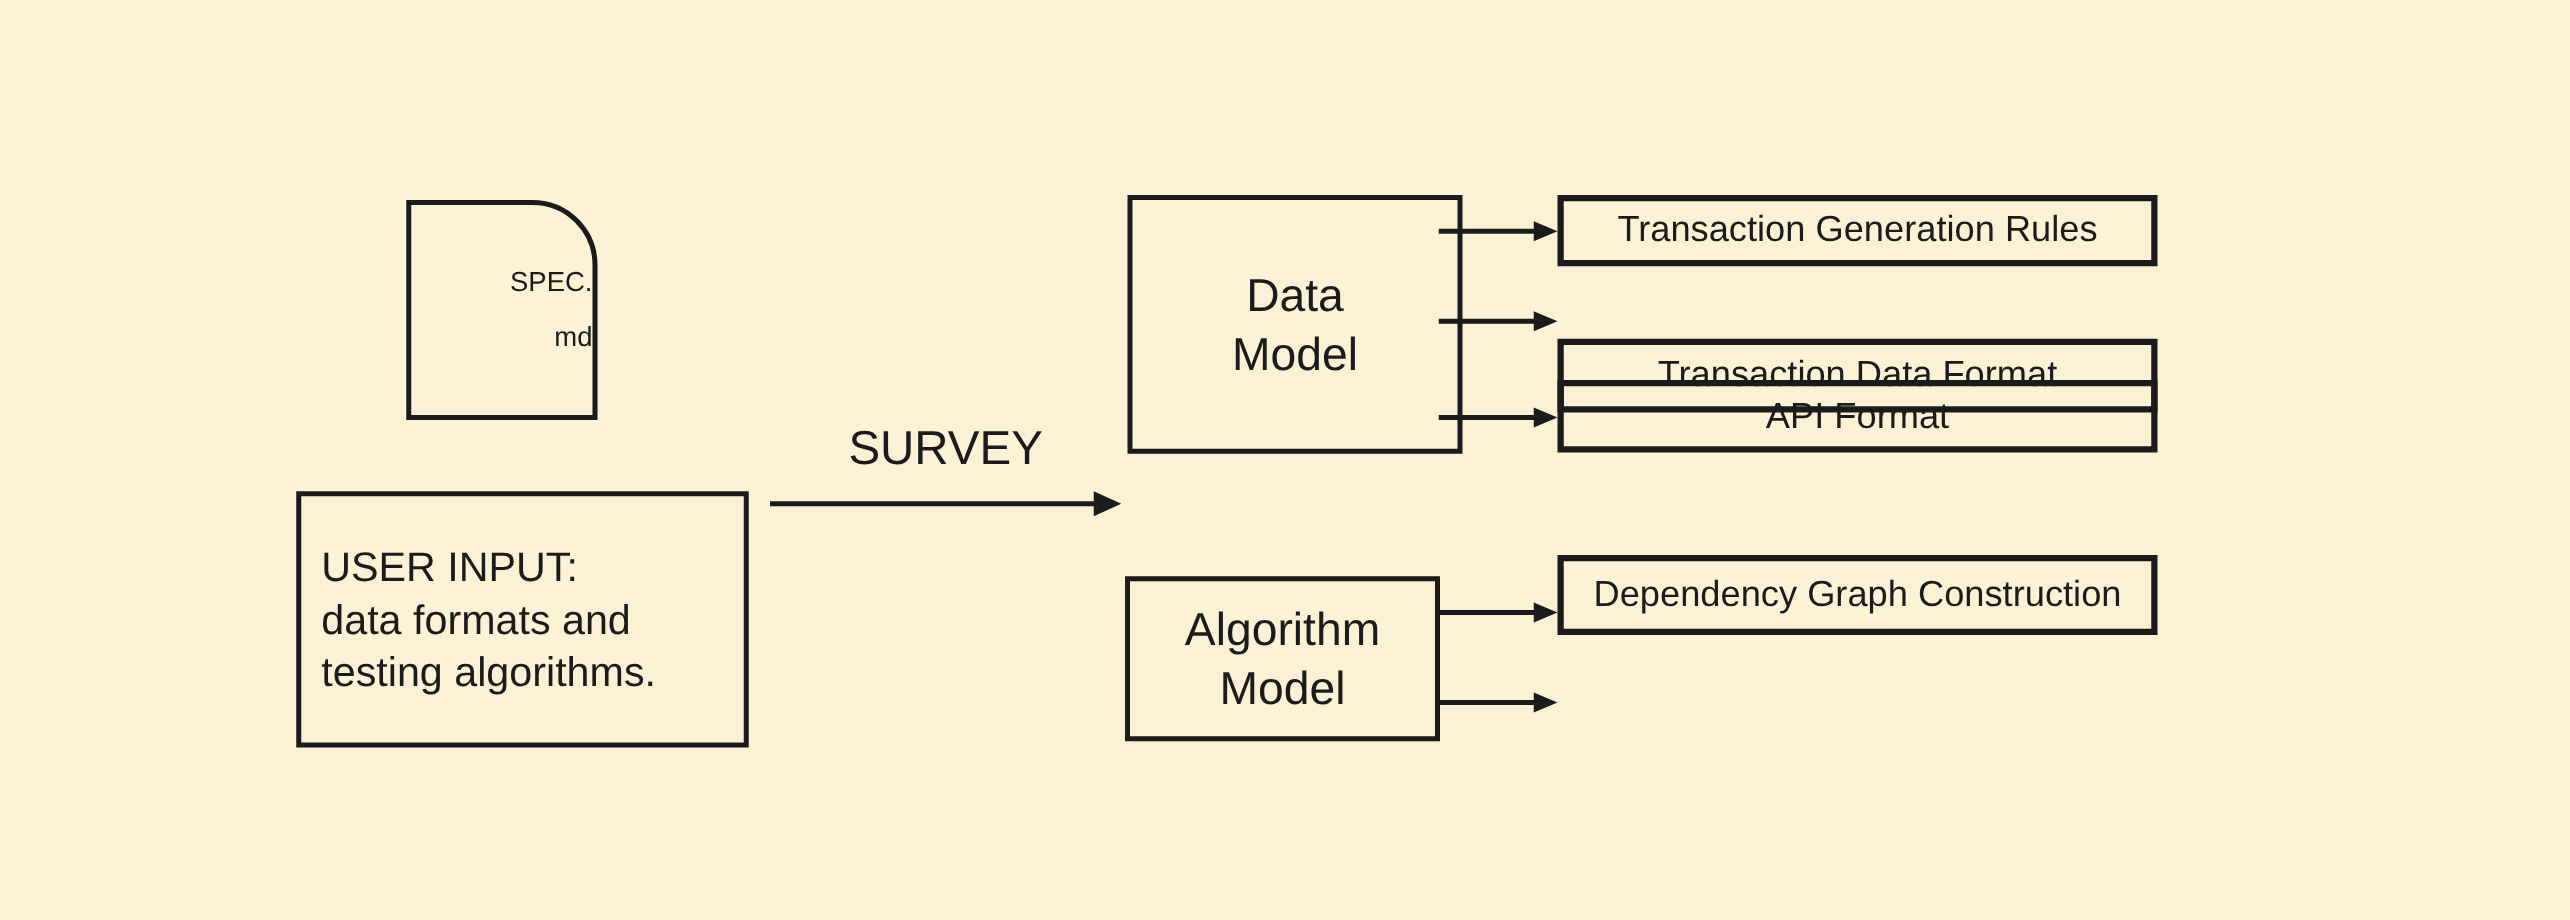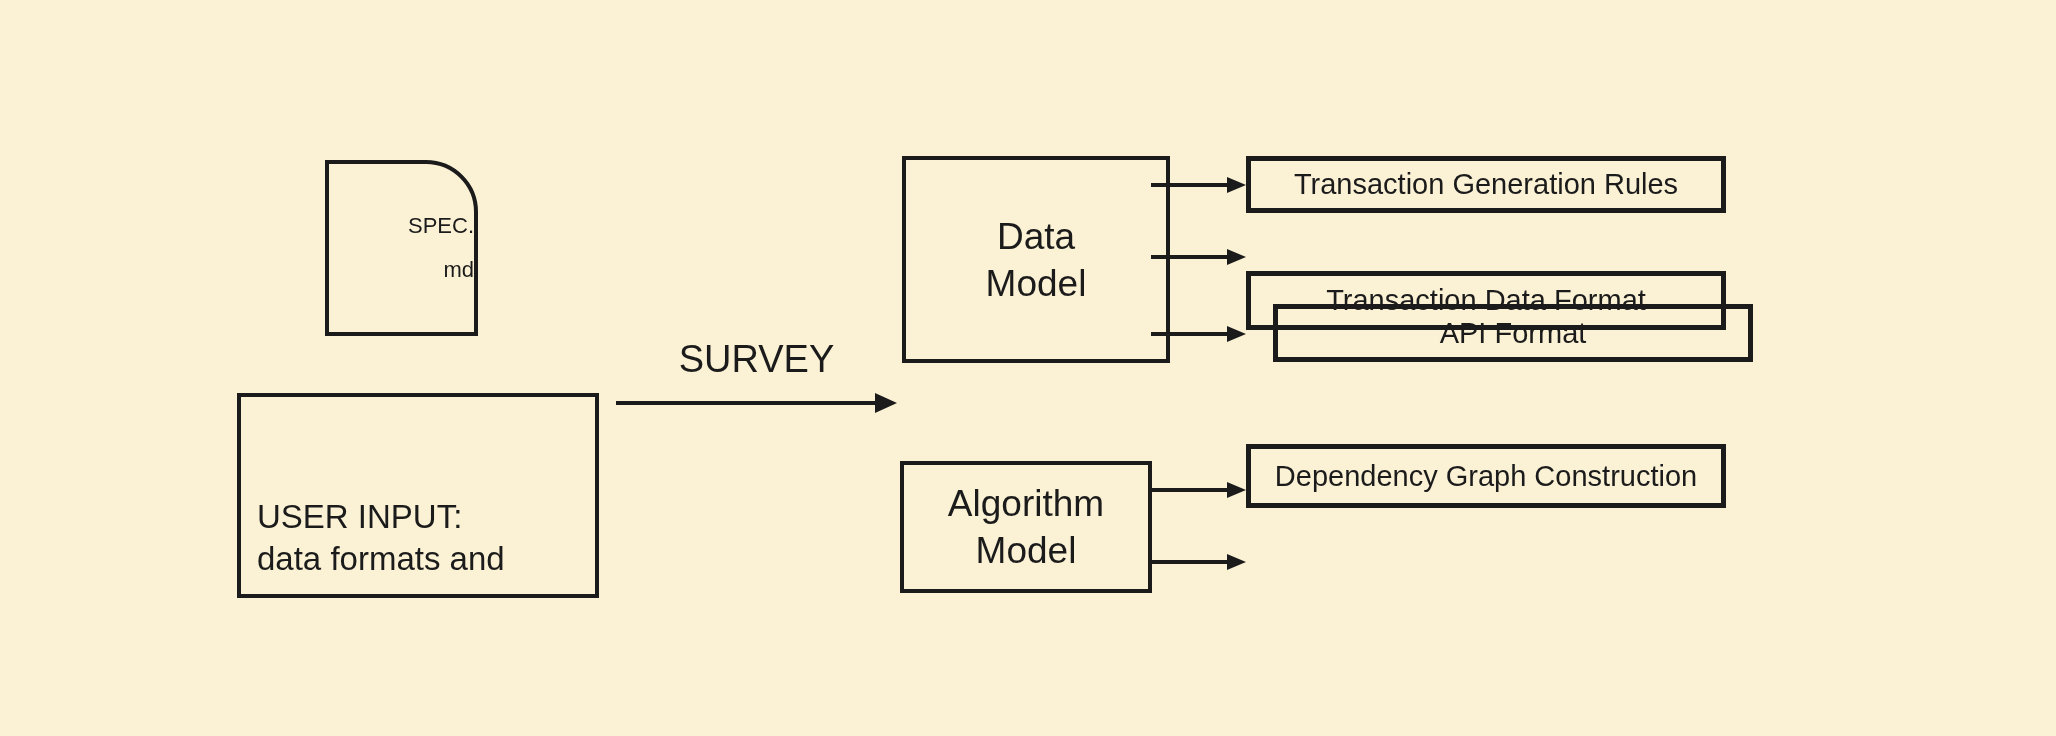--- a/index.html
+++ b/index.html
@@ -34,21 +34,21 @@
     border-top-right-radius: 52px;
     font-size: 22px;
     line-height: 44px;
     align-items: flex-end;
   }
   
   .user-input {
     left: 237px; top: 393px;
     width: 362px; height: 205px;
     align-items: flex-start;
-    justify-content: flex-end;
+    justify-content: center;
     text-align: left;
     padding: 14px 16px;
     font-size: 33px;
     line-height: 42px;
   }
   
   .survey-label {
     position: absolute;
     left: 616px; top: 338px;
     width: 281px;
@@ -100,37 +100,38 @@
   
   .out-box {
     left: 1246px;
     width: 480px;
     border-width: 5px;
     font-size: 29px;
     justify-content: center;
   }
   .dm-out-1 { top: 156px; height: 57px; }
   .dm-out-2 { top: 227px; height: 59px; margin-top: 44px; }
-  .dm-out-3 { top: 304px; height: 58px; margin-left: 27px; }
+  .dm-out-3 { top: 304px; height: 58px; }
   .am-out-1 { top: 444px; height: 64px; }
   .am-out-2 { top: 532px; height: 61px; }
 </style>
 </head>
 <body>
 
 <div class="canvas">
 
   <div class="shape doc">
     <div>SPEC.</div>
     <div>md</div>
   </div>
 
   <div class="shape user-input">
     <div>USER INPUT:</div>
     <div>data formats and</div>
+    <div>testing algorithms.</div>
   </div>
 
   <div class="survey-label">SURVEY</div>
   <div class="arrow survey-arrow">
     <div class="shaft"></div>
     <div class="head"></div>
   </div>
 
   <div class="shape model data-model">
     <div>Data</div>

